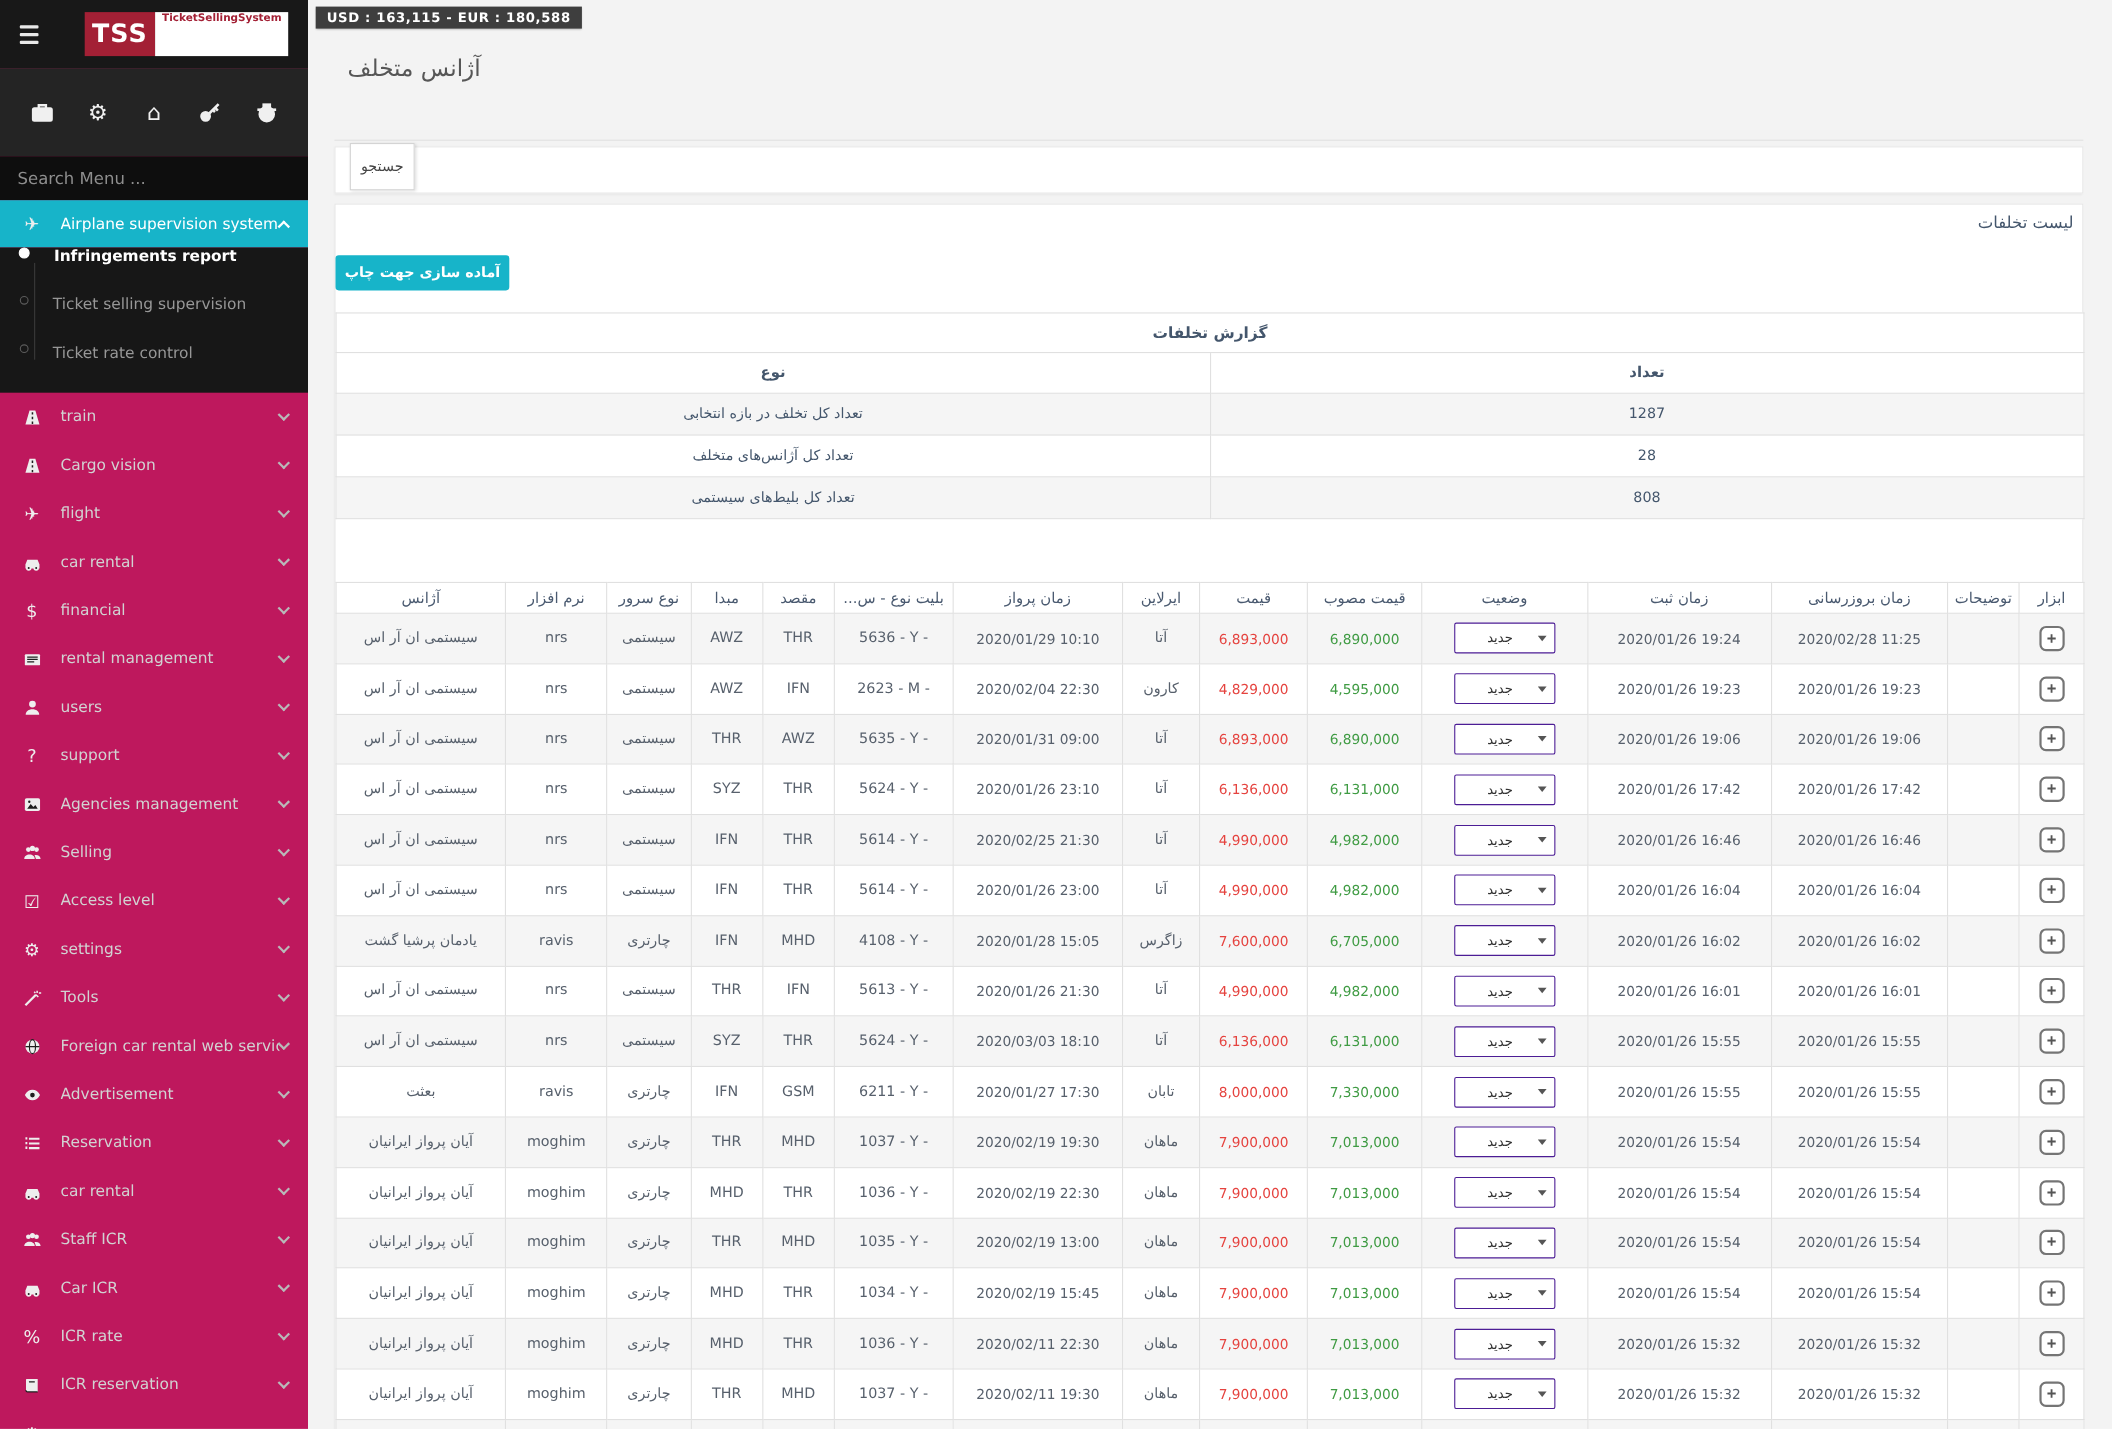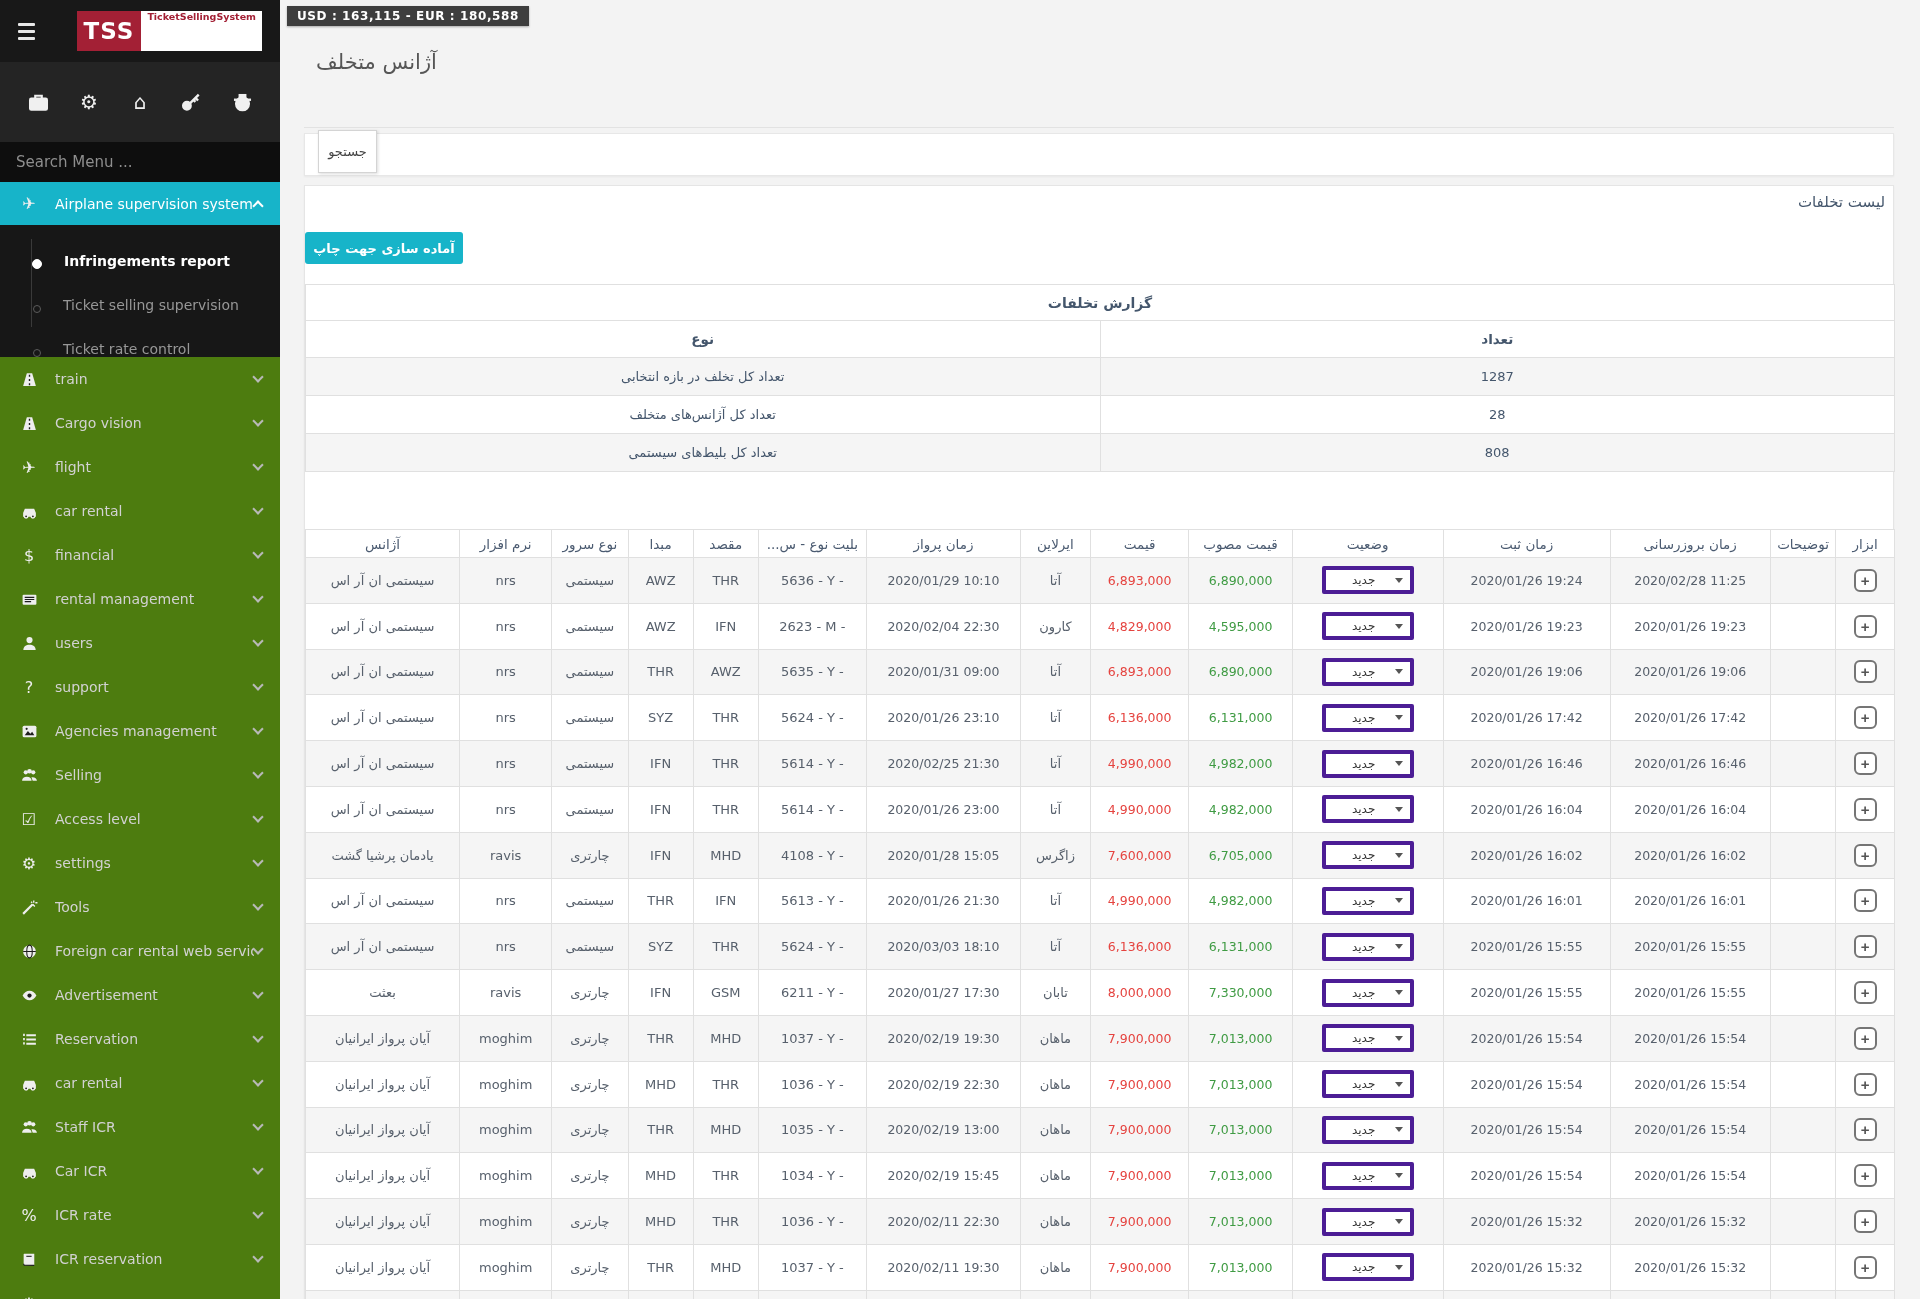--- a/index.html
+++ b/index.html
@@ -1,21 +1,21 @@
 <!DOCTYPE html>
 <html lang="en"><head>
 <meta charset="utf-8">
 <style>
   *{box-sizing:border-box;margin:0;padding:0}
   html,body{width:1920px;height:1299px;overflow:hidden}
   body{font-family:"DejaVu Sans","Liberation Sans",sans-serif;background:#f3f3f3;font-size:13px}
   #app{position:relative;width:1920px;height:1299px}
 
   
-  .sidebar{position:absolute;left:0;top:0;width:280px;height:1299px;background:#4d7c0f;color:#d0d0d0;overflow:hidden}
+  .sidebar{position:absolute;left:0;top:0;width:280px;height:1299px;background:#be185d;color:#d0d0d0;overflow:hidden}
   .sb-top{height:62px;background:#181818;display:flex;align-items:center;padding:0 18px}
   .hamburger{width:24px;cursor:pointer}
   .hamburger span{display:block;height:3px;background:#e8e8e8;margin:4px 0;border-radius:1px}
   .logo{display:flex;margin-left:42px;height:40px}
   .logo-red{background:#a32035;color:#fff;font-weight:bold;font-size:23px;display:flex;align-items:center;padding:0 7px;letter-spacing:1px}
   .logo-white{background:#fff;color:#a32035;font-weight:bold;font-size:9.5px;line-height:11px;display:flex;flex-direction:row;justify-content:center;padding:0 6px}
   .sb-icons{height:80px;background:#242424;display:flex;align-items:center;justify-content:space-between;padding:0 26px}
   .sb-icons .icon{color:#f0f0f0;font-size:20px;width:24px;height:24px;display:flex;align-items:center;justify-content:center;cursor:pointer}
   .sb-icons .icon svg{width:21px;height:21px}
   .sb-search{height:40px;background:#0e0e0e;display:flex;align-items:center}
@@ -24,21 +24,21 @@
   .mi{height:44px;display:flex;align-items:center;padding:0 18px 0 20px;cursor:pointer;position:relative}
   .mi .icon{width:18px;height:18px;display:flex;align-items:center;justify-content:center;color:#eee;font-size:16px;flex:none}
   .mi .icon svg{width:17px;height:17px}
   .mi .lbl{margin-left:17px;font-size:14px;color:#d2d2d2;white-space:nowrap;overflow:hidden}
   .mi.active{background:#17b4c9;height:43px}
   .mi.active .lbl{color:#fff}
   .chev{width:8px;height:8px;border-right:2px solid #b9b9b9;border-bottom:2px solid #b9b9b9;transform:rotate(45deg);margin-left:auto;margin-top:-4px;flex:none}
   .mi.active .chev{border-color:#fff;transform:rotate(-135deg);margin-top:4px}
   .submenu{background:#171717;position:relative;padding:0}
   .submenu .connector{position:absolute;left:31px;top:14px;bottom:30px;width:1px;background:#3a3a3a}
-  .smi{height:44px;display:flex;align-items:flex-end;padding-left:32px;cursor:pointer;position:relative}
+  .smi{height:44px;display:flex;align-items:flex-start;padding-left:17px;cursor:pointer;position:relative}
   .smi .bullet{width:8px;height:8px;border-radius:50%;border:1.5px solid #5c5c5c;background:#171717;flex:none;z-index:1;margin-left:1px}
   .smi.active .bullet{background:#fff;border-color:#fff;width:10px;height:10px;margin-left:0}
   .smi .lbl{margin-left:22px;font-size:14px;color:#979797}
   .smi.active .lbl{color:#fff;font-weight:bold}
 
   
   .main{position:absolute;left:280px;top:0;width:1344px;height:1299px;background:#f3f3f3}
   .ticker{position:absolute;left:7px;top:6px;background:#3e3e3e;color:#fff;font-size:12px;font-weight:bold;letter-spacing:.6px;padding:3px 10px;box-shadow:0 1px 2px rgba(0,0,0,.3)}
   .page-title{position:absolute;left:36px;top:50px;font-size:21px;font-weight:400;color:#565656}
   .top-divider{position:absolute;left:24px;width:1590px;top:127px;height:1px;background:#e2e2e2}
@@ -57,21 +57,21 @@
   .summary td{height:38px;font-size:13px;color:#44566c}
   .summary tbody tr:nth-child(odd) td{background:#f5f5f5}
 
   .vt{position:absolute;left:0;top:343px}
   .vt th{height:28px;font-size:13.5px;font-weight:400;color:#4a5a70}
   .vt td{height:45.8px;font-size:13px;color:#57606c}
   .vt tbody tr:nth-child(odd) td{background:#f5f5f5}
   .vt td.price{color:#e5433f;font-size:12.5px}
   .vt td.aprice{color:#3f9b43;font-size:12.5px}
   .vt td.dt{font-size:12.5px}
-  .fake-select{display:inline-flex;align-items:center;width:92px;height:28px;background:#fff;border:4px solid #4c1d95;border-radius:2px;padding:0 7px;cursor:pointer}
+  .fake-select{display:inline-flex;align-items:center;width:92px;height:28px;background:#fff;border:1px solid #4c1d95;border-radius:2px;padding:0 7px;cursor:pointer}
   .fake-select .val{flex:1;text-align:center;font-size:12px;color:#333}
   .fake-select .caret{width:0;height:0;border-left:4px solid transparent;border-right:4px solid transparent;border-top:5px solid #555}
   .plus-btn{display:inline-flex;align-items:center;justify-content:center;width:23px;height:23px;border:2px solid #757575;border-radius:6px;background:#fff;color:#555;font-size:15px;font-weight:bold;line-height:1;cursor:pointer;padding:0}
 </style>
 </head>
 <body>
 
 <div id="app">
 
   <aside class="sidebar">

